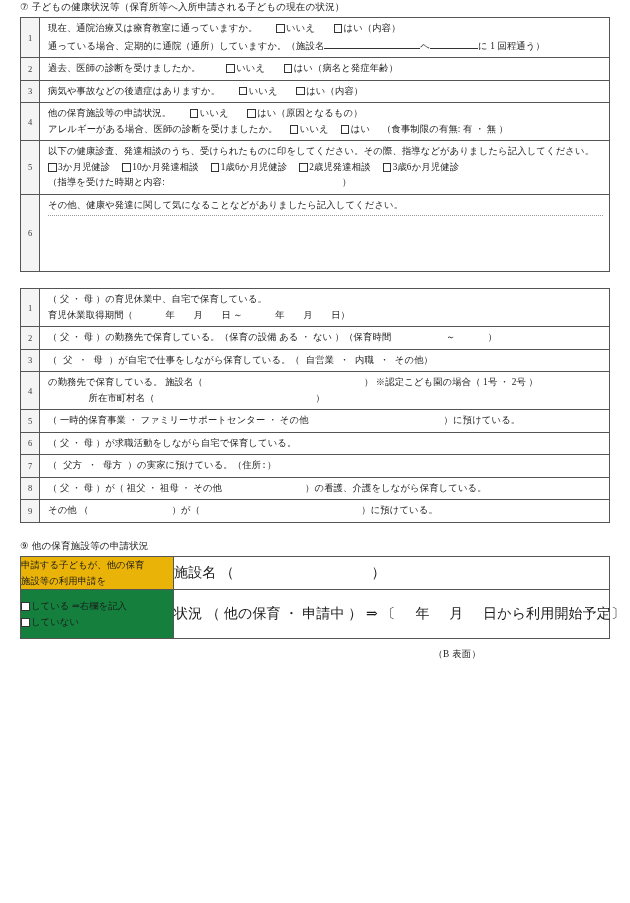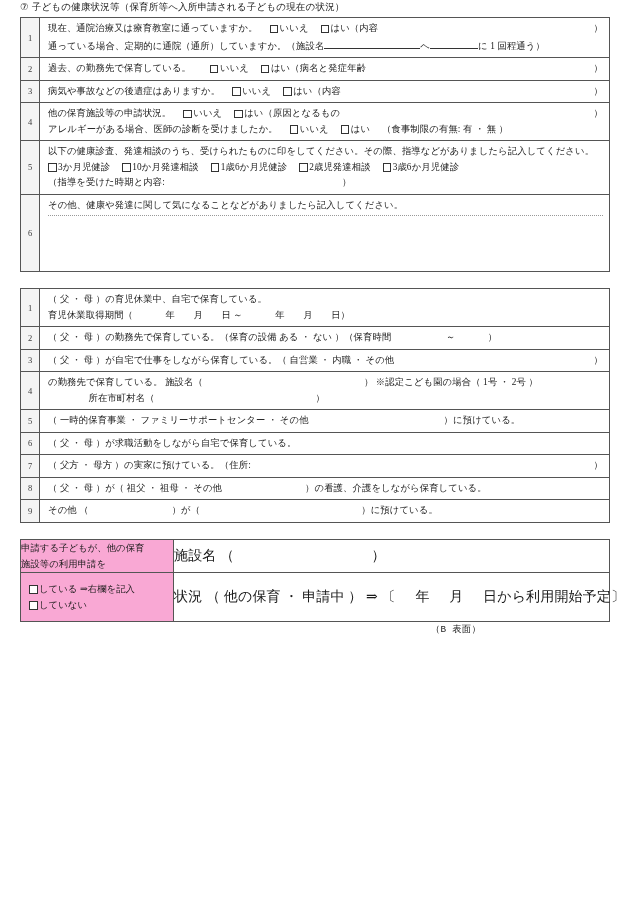--- a/index.html
+++ b/index.html
@@ -61,23 +61,24 @@
     line-height: 15.5px;
     letter-spacing: 0.15px;
   }
   .line {
     display: block;
     white-space: nowrap;
     position: relative;
   }
   .spread {
     display: flex;
-    justify-content: space-between;
+    justify-content: flex-start;
     align-items: baseline;
     white-space: nowrap;
+    font-family: Liberation Mono, monospace;
   }
   .cb {
     display: inline-block;
     width: 6.5px;
     height: 6.5px;
     border: 0.9px solid #333;
     margin-right: 1.5px;
     position: relative;
     top: 0px;
     background: #fff;
@@ -99,37 +100,36 @@
   .dotted-rule {
     border-top: 1.1px dotted #999;
     margin: 2px 0 0 0;
     height: 0;
   }
   .tall-blank { height: 52px; }
   .sec-gap { height: 16px; }
   .footnote {
     text-align: right;
     font-size: 9.3px;
-    margin: 1px 20px 0 0;
+    margin: 9px 20px 0 0;
     letter-spacing: 0.3px;
-    font-family: Liberation Mono, monospace;
   }
   td.labelcell {
     width: 152px;
-    background: #f9a8d4;
+    background: #eab308;
     font-size: 9.3px;
     line-height: 16px;
     padding: 7px 8px;
     vertical-align: top;
     letter-spacing: 0.1px;
   }
   td.labelcell.opts {
-    background: #f9a8d4;
+    background: #15803d;
     vertical-align: middle;
-    padding: 8px 8px 8px 8px;
+    padding: 8px 8px 8px 0;
     margin-left: 40px;
   }
   td.valuecell {
     font-size: 14px;
     line-height: 16px;
     padding: 10px 8px 10px 12px;
     vertical-align: middle;
     letter-spacing: 0.15px;
   }
   .indent-1 { display: inline-block; width: 38px; }
@@ -165,21 +165,21 @@
             <span>通っている場合、定期的に通院（通所）していますか。（施設名</span><span class="ul ul-a"></span><span>へ</span><span class="ul ul-b"></span><span>に 1 回程通う）</span>
           </span>
         </td>
       </tr>
 
       <tr>
         <td class="numcell">2</td>
         <td class="body">
           <span class="line spread">
             <span class="nowrap">
-              <span>過去、の勤務先で保育している。</span>
+              <span>過去、医師の診断を受けましたか。</span>
               <span class="gap-s"></span><span class="gap-s"></span>
               <span class="cb"></span><span>いいえ</span>
               <span class="gap-s"></span>
               <span class="cb"></span><span>はい（病名と発症年齢</span>
             </span>
             <span>）</span>
           </span>
         </td>
       </tr>
 
@@ -371,20 +371,23 @@
           </span>
         </td>
       </tr>
     </tbody>
       </table>
   </div>
 
   <div class="sec-gap"></div>
 
   <div class="section">
+    <div class="section-heading">
+      <span class="circnum">⑨</span><span>他の保育施設等の申請状況</span>
+    </div>
 
     <table class="form">
       <tbody>
           <tr>
         <td class="labelcell">
           <span class="line">申請する子どもが、他の保育</span>
           <span class="line">施設等の利用申請を</span>
         </td>
         <td class="valuecell">
           <span class="line">

